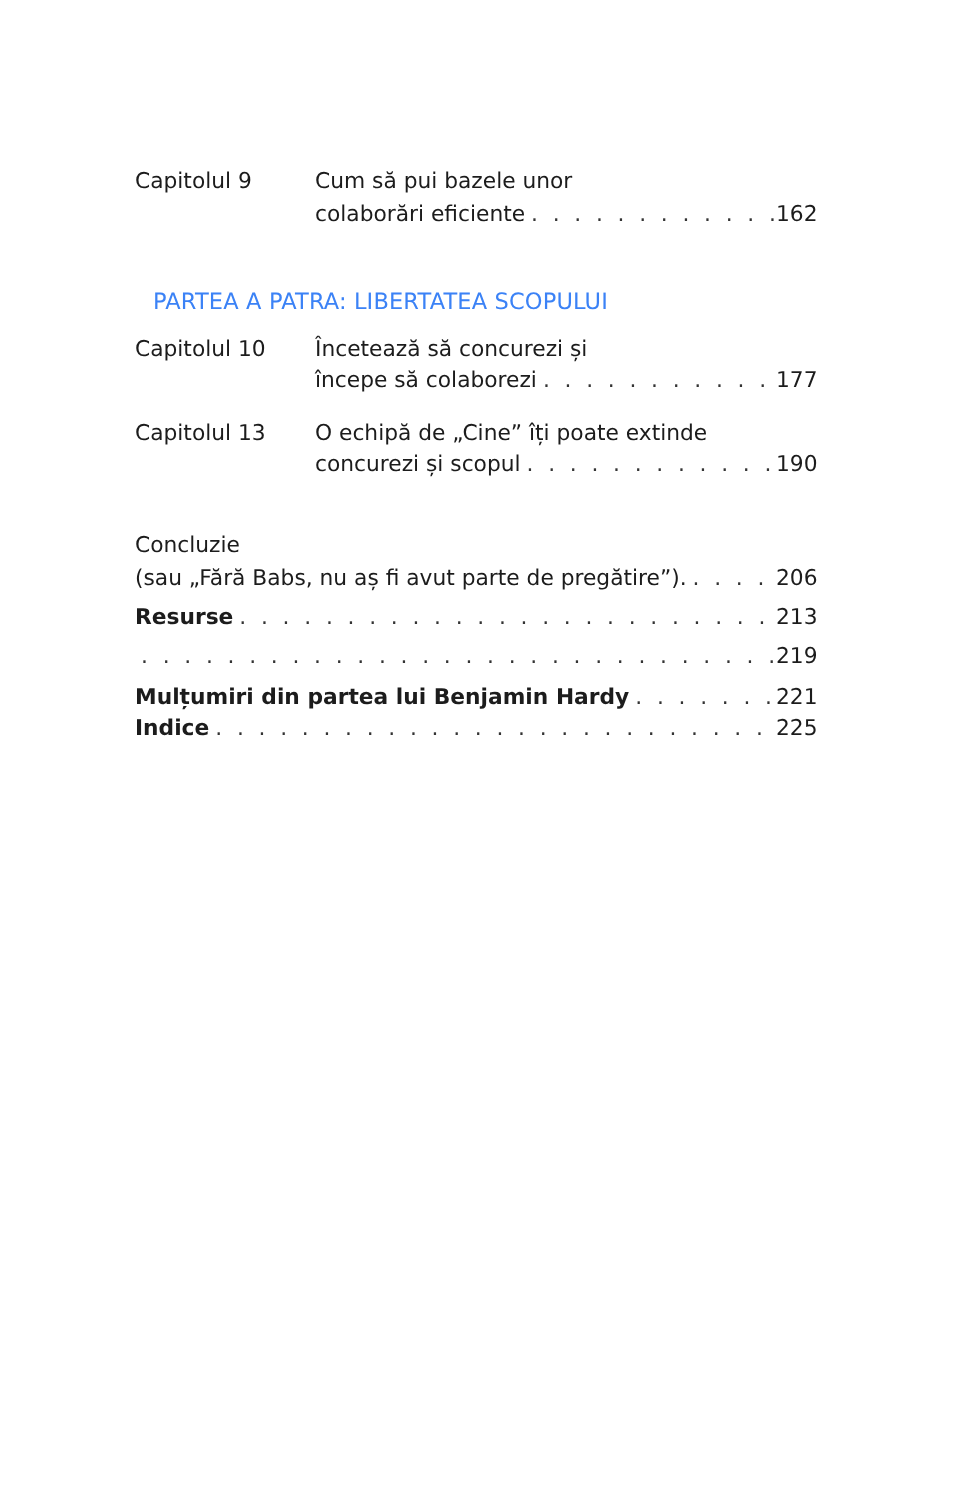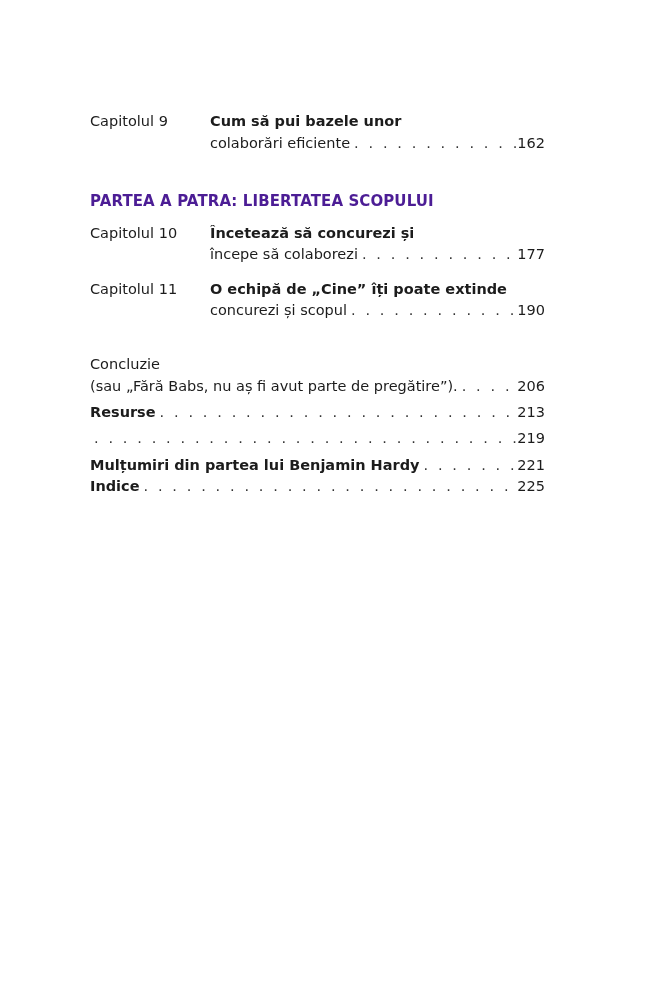--- a/index.html
+++ b/index.html
@@ -31,21 +31,20 @@
       white-space: nowrap;
     }
     .label {
       position: absolute;
       left: 0;
       font-weight: 500;
     }
     .title {
       position: absolute;
       left: 120px;
-      font-weight: bold;
     }
     .leader-line {
       display: flex;
       width: 455px;
       position: absolute;
       left: 0;
     }
     .fill {
       flex: 1;
       overflow: hidden;
@@ -53,23 +52,23 @@
       color: #333;
       padding: 0 6px 0 4px;
       white-space: nowrap;
     }
     .num {
       text-align: right;
       min-width: 28px;
     }
     .section {
       position: absolute;
-      left: 0;
-      font-weight: bold;
-      color: #4c1d95;
+      left: 12px;
+      font-weight: normal;
+      color: #3b82f6;
       font-size: 15px;
       letter-spacing: 0.1px;
     }
     .entry-text {
       white-space: nowrap;
     }
   </style>
 </head>
 <body>
 
@@ -97,21 +96,21 @@
   </div>
   <div class="row" style="top:243px;">
     <div class="leader-line" style="left:120px; width:335px;">
       <span class="entry-text">începe să colaborezi</span>
       <span class="fill">. . . . . . . . . . . . . . . . . . . . . . . . . . . . . . . . . . . . . . . . . . . . . . . . . . . . . . . . . . . . . . . . . . . . . .</span>
       <span class="num">177</span>
     </div>
   </div>
 
   <div class="row" style="top:278px;">
-    <span class="label">Capitolul 11</span>
+    <span class="label">Capitolul 13</span>
     <span class="title">O echipă de „Cine” îți poate extinde</span>
   </div>
   <div class="row" style="top:299px;">
     <div class="leader-line" style="left:120px; width:335px;">
       <span class="entry-text">concurezi și scopul</span>
       <span class="fill">. . . . . . . . . . . . . . . . . . . . . . . . . . . . . . . . . . . . . . . . . . . . . . . . . . . . . . . . . . . . . . . . . . . . . .</span>
       <span class="num">190</span>
     </div>
   </div>
 

